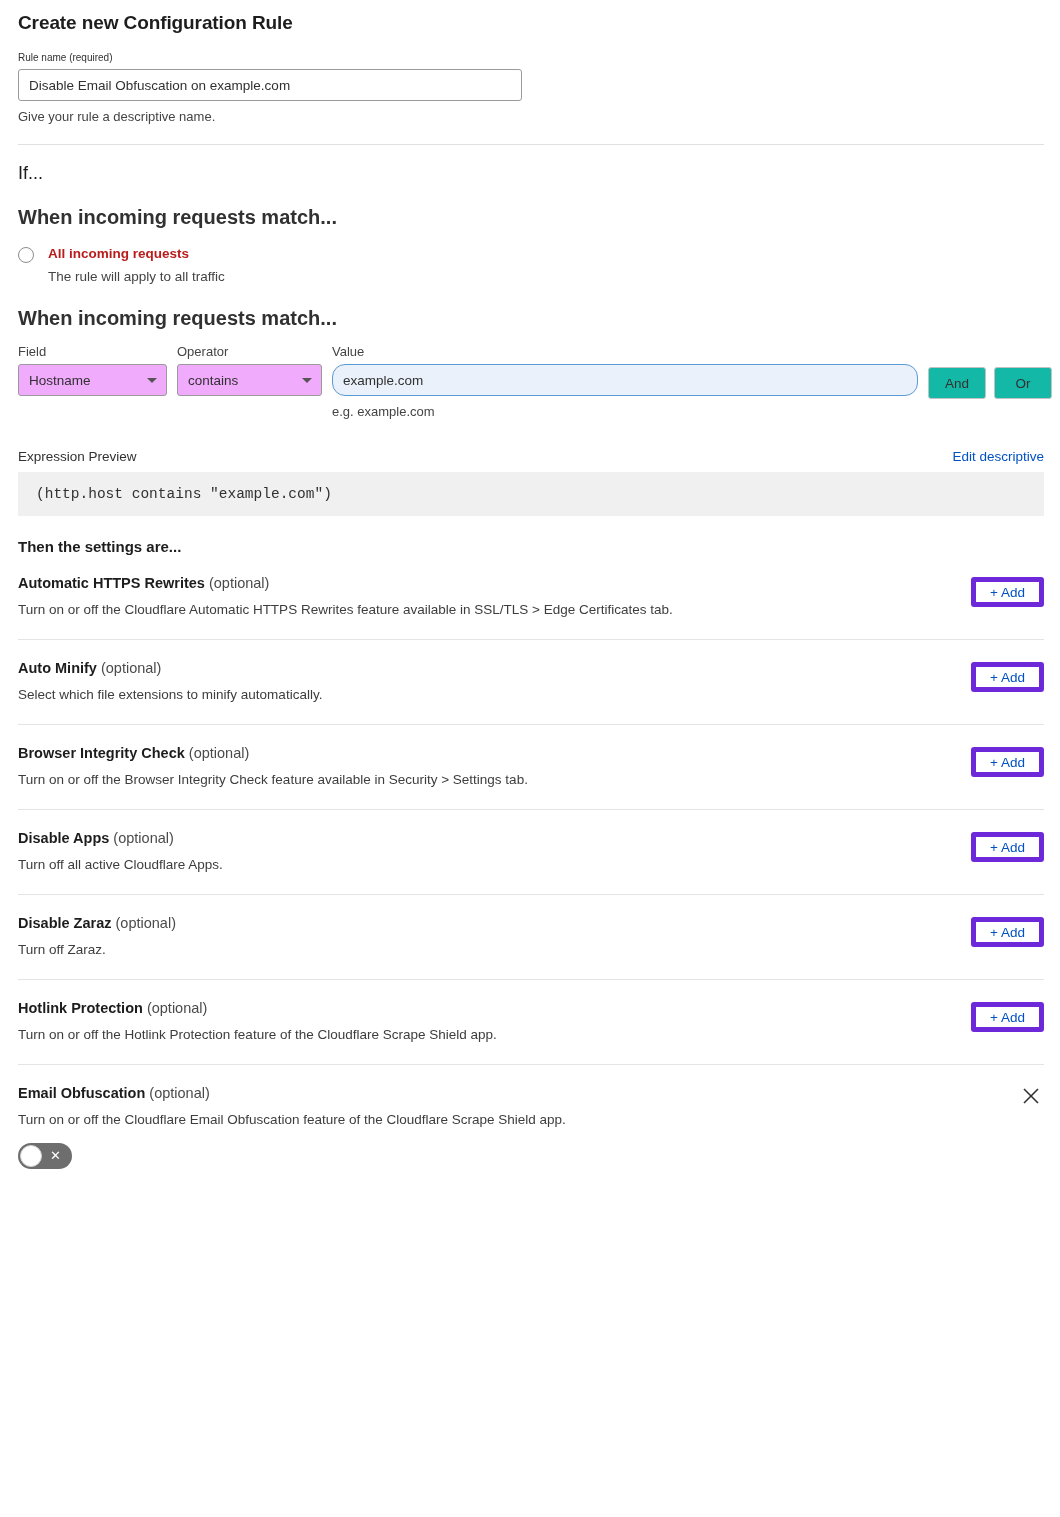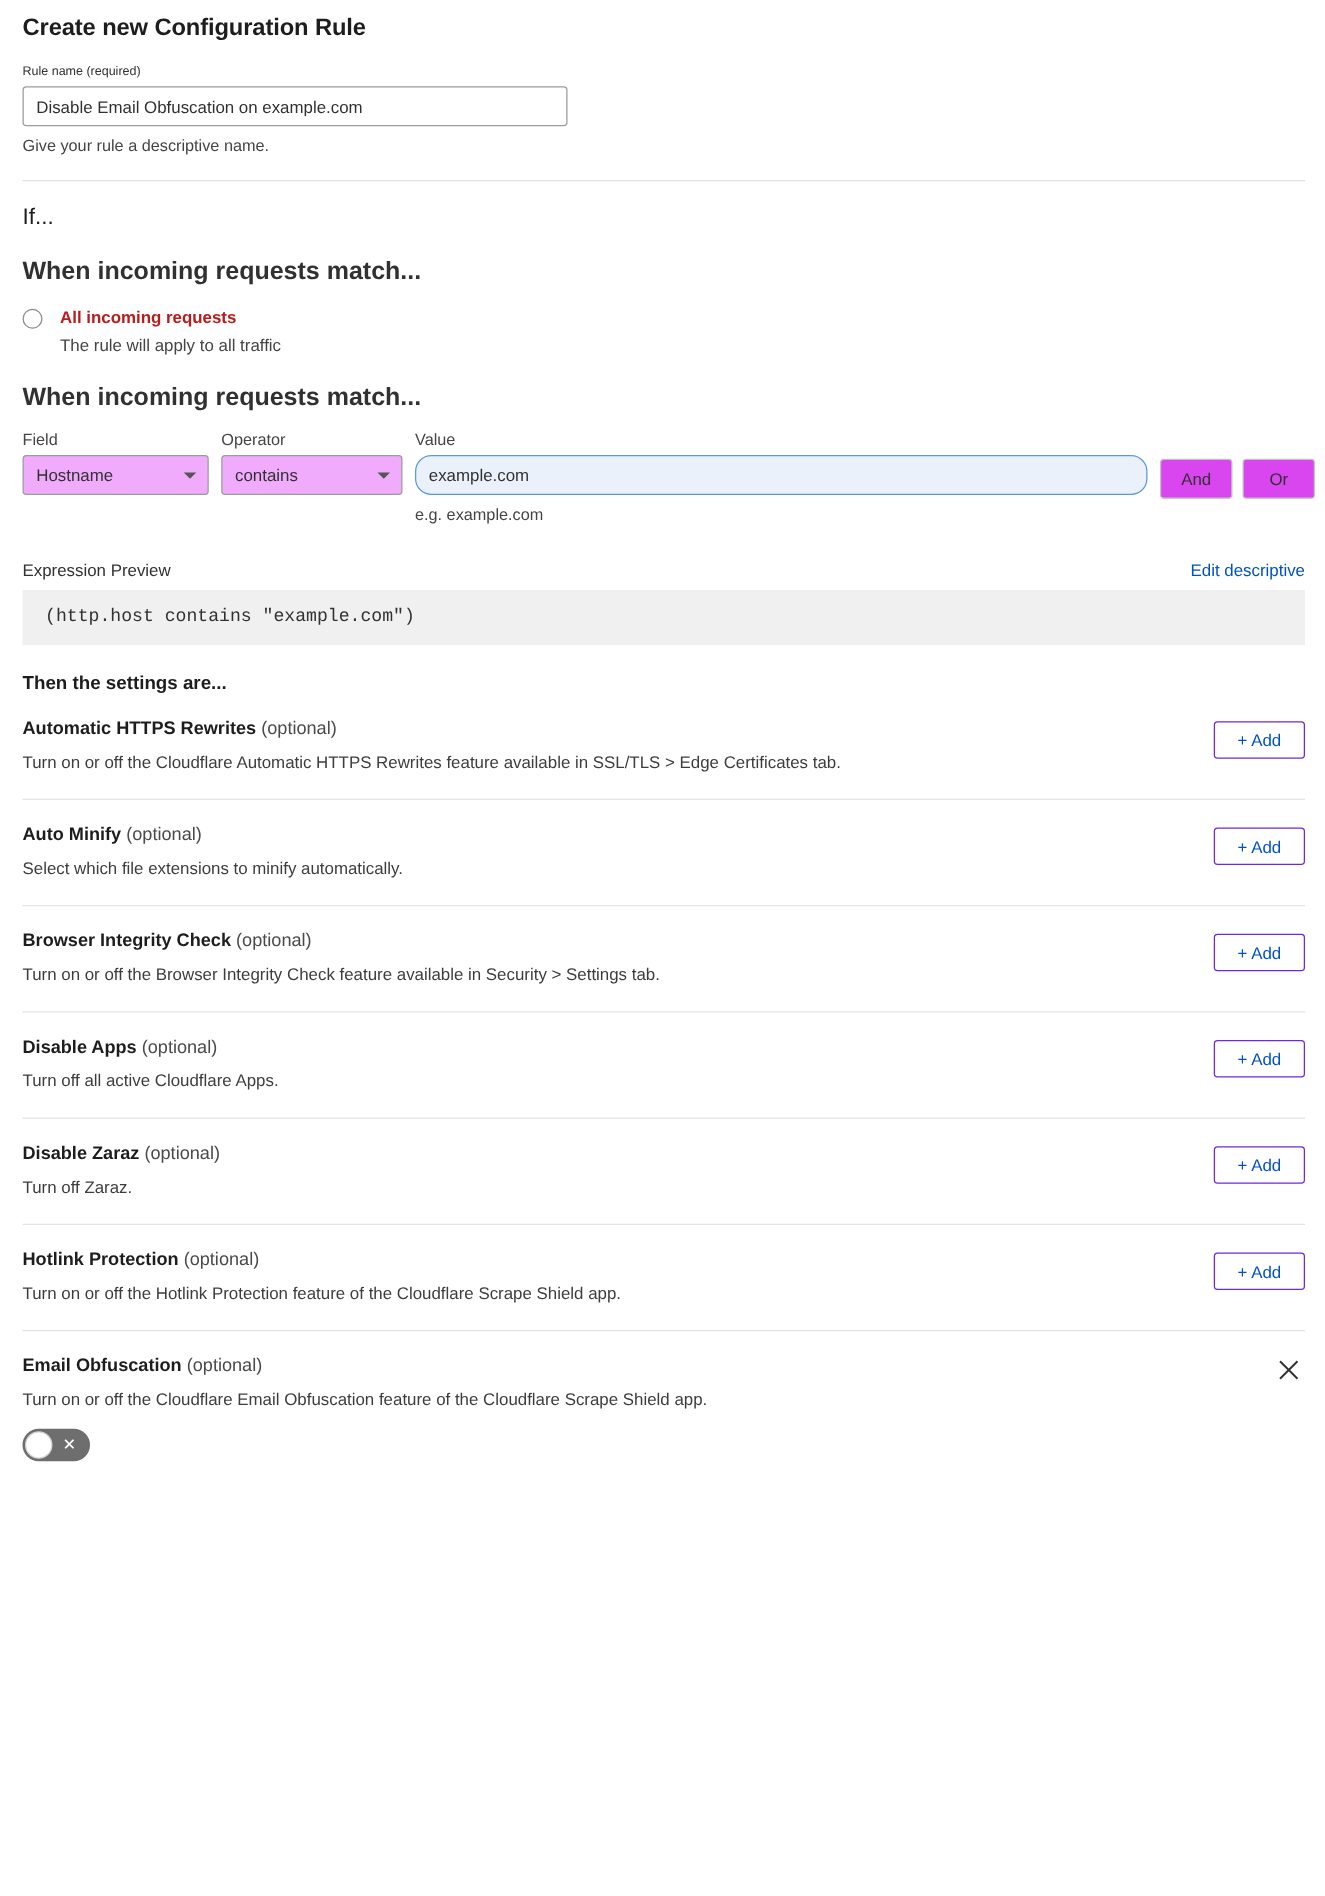--- a/index.html
+++ b/index.html
@@ -25,21 +25,21 @@
     color: #1d1d1d;
     margin: 0 0 18px 0;
     letter-spacing: -0.1px;
   }
   .field-label {
     font-size: 10px;
     color: #313131;
     margin-bottom: 6px;
   }
   .text-input {
-    width: 436px;
+    width: 504px;
     height: 32px;
     border: 1px solid #9b9b9b;
     border-radius: 3px;
     padding: 0 10px;
     font-family: "Liberation Sans", sans-serif;
     font-size: 13.5px;
     color: #313131;
     background: #fff;
     outline: none;
   }
@@ -156,21 +156,21 @@
   .value-hint {
     font-size: 13px;
     color: #444;
     margin-top: 8px;
   }
   .op-btn {
     height: 32px;
     min-width: 58px;
     border: 1px solid #c2c2c2;
     border-radius: 3px;
-    background: #d946ef;
+    background: #14b8a6;
     color: #313131;
     font-size: 13.5px;
     font-family: "Liberation Sans", sans-serif;
     cursor: pointer;
     display: flex;
     align-items: center;
     justify-content: center;
   }
   .op-btns { display: flex; gap: 8px; margin-top: 23px; }
   .preview-head {
@@ -215,21 +215,21 @@
     font-size: 13.5px;
     color: #3d3d3d;
     margin-top: 11px;
   }
   .add-btn {
     position: absolute;
     right: 0;
     top: 22px;
     width: 73px;
     height: 30px;
-    border: 1px solid #6d28d9;
+    border: 5px solid #6d28d9;
     border-radius: 3px;
     background: #fff;
     color: #0051c3;
     font-size: 13.5px;
     font-family: "Liberation Sans", sans-serif;
     cursor: pointer;
     display: flex;
     align-items: center;
     justify-content: center;
   }

